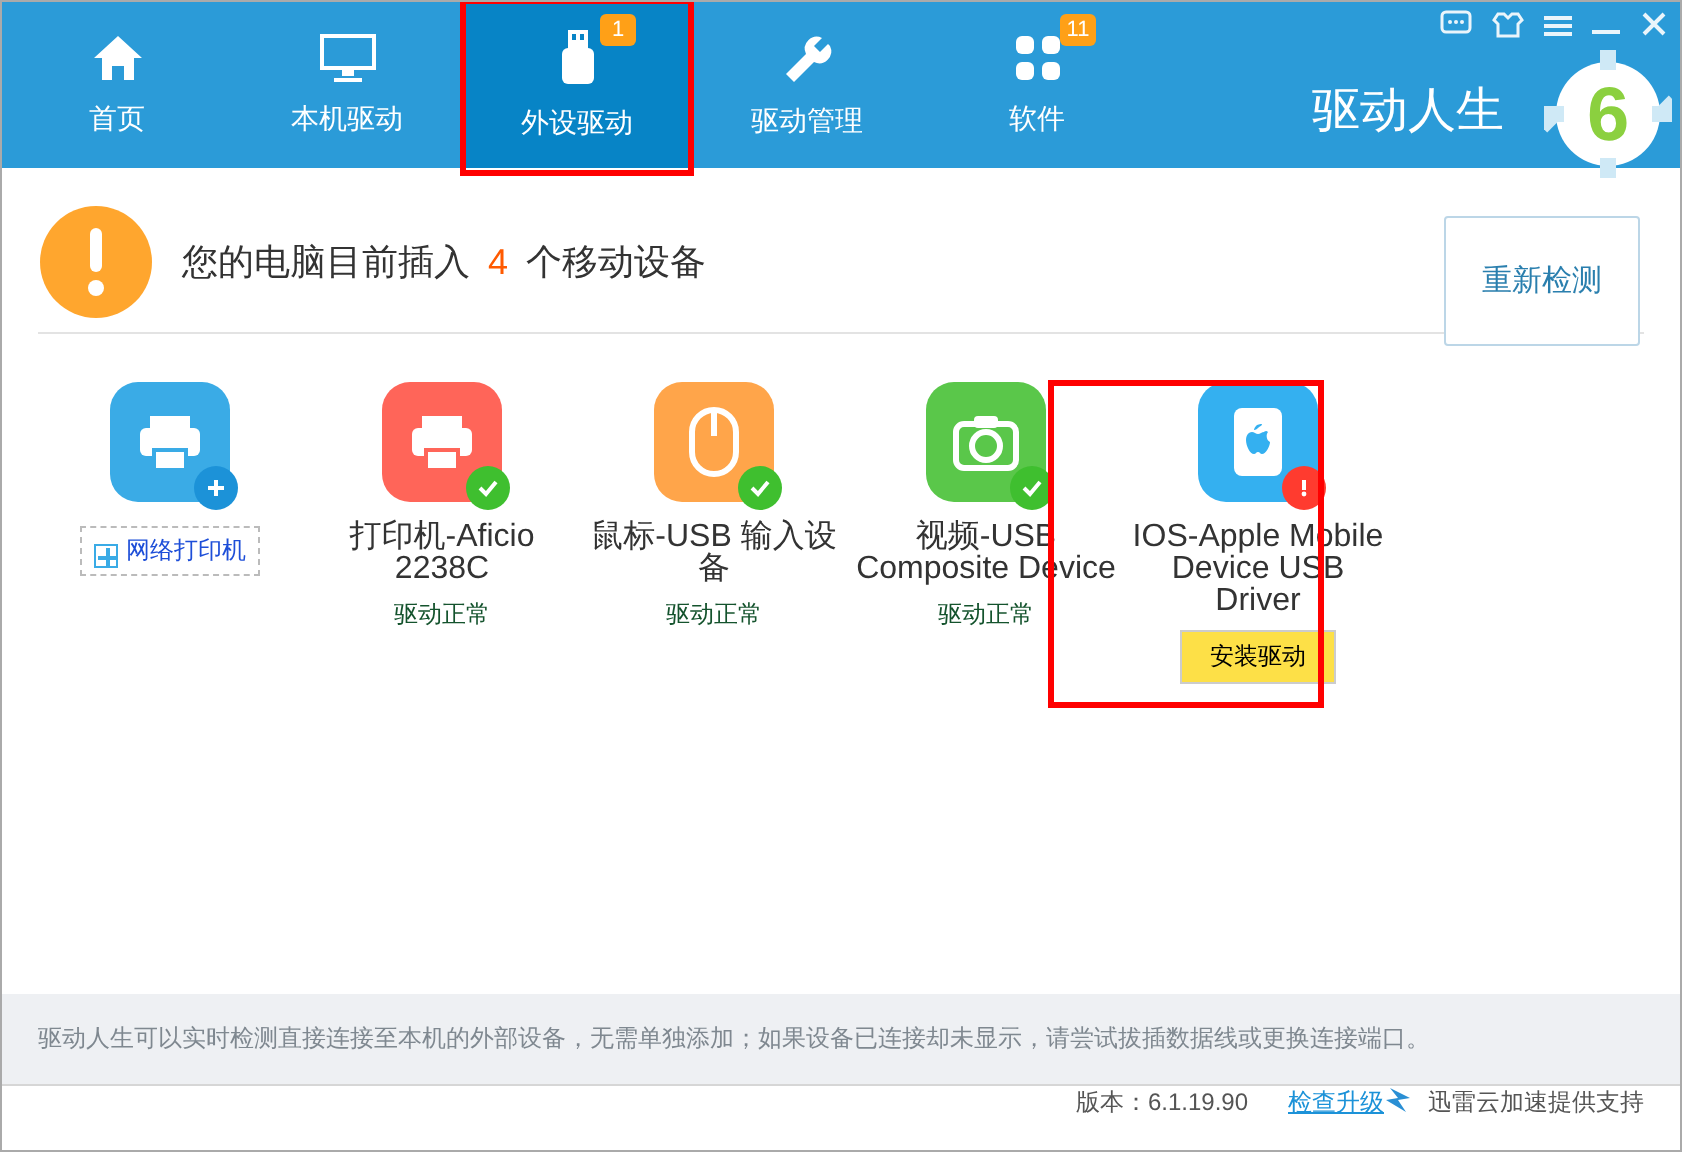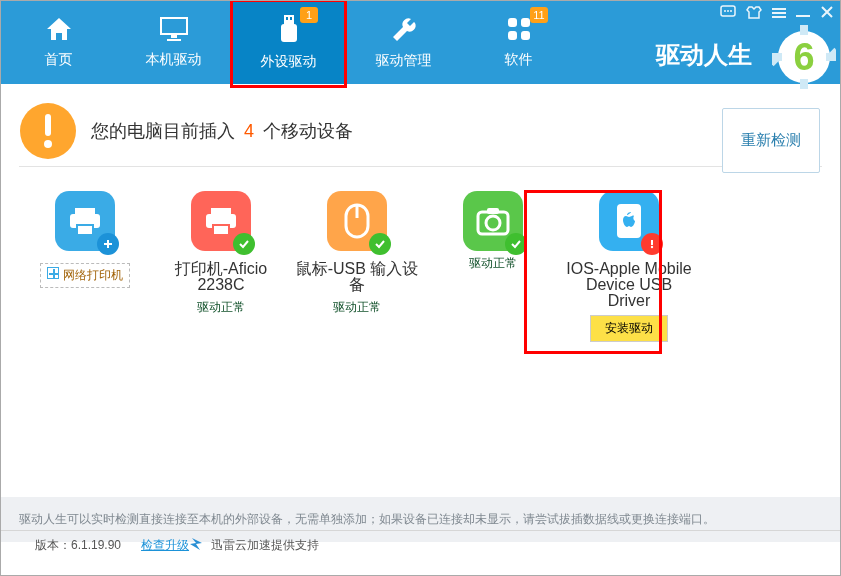--- a/index.html
+++ b/index.html
@@ -62,21 +62,21 @@
     border: 3px solid #f00;
     pointer-events: none;
   }
   .redbox-tab { left: 229px; top: -2px; width: 117px; height: 89px; }
   .brand {
     position: absolute;
     right: 88px;
     top: 38px;
     color: #fff;
     font-size: 24px;
-    font-weight: 700;
+    font-weight: 400;
     display: flex;
     align-items: center;
   }
   .logo6 {
     position: absolute;
     right: 4px;
     top: 24px;
   }
   .window-controls {
     position: absolute;
@@ -181,25 +181,25 @@
   .install-btn {
     margin-top: 6px;
     background: #fde047;
     border: 1px solid #ccc;
     padding: 4px 14px;
     font-size: 12px;
     cursor: pointer;
   }
   .add-printer-box {
     display: inline-flex;
-    align-items: flex-start;
+    align-items: flex-end;
     gap: 4px;
     border: 1px dashed #bbb;
     padding: 3px 6px;
-    color: #a16207;
+    color: #1d4ed8;
     font-size: 12px;
     cursor: pointer;
     margin-top: 12px;
   }
   .add-printer-box .plus {
     display:inline-block; width:12px; height:12px; position:relative; border:1px solid #3aabe6;
   }
   .add-printer-box .plus:before, .add-printer-box .plus:after {
     content:""; position:absolute; background:#3aabe6;
   }
@@ -219,28 +219,28 @@
     background: #eef0f3;
     color: #7f8890;
     font-size: 12px;
     display: flex;
     align-items: center;
     padding: 0 18px;
   }
   .status-bar {
     position: absolute;
     left: 0; right: 0; bottom: 0;
-    height: 45px;
+    height: 33px;
     border-top: 1px solid #d6d6d6;
     display: flex;
     align-items: center;
     padding: 0 18px 16px 34px;
     font-size: 12px;
     color: #555;
-    justify-content: flex-start;
+    justify-content: flex-end;
   }
   .status-left { display: flex; align-items: center; gap: 20px; }
   .check-link { color: #1c92d8; text-decoration: underline; cursor: pointer; }
   .status-right { display: flex; align-items: center; gap: 6px; color: #555; }
 </style>
 </head>
 <body>
 
 <div class="header">
   <div class="tabs">
@@ -428,20 +428,21 @@
             <rect x="3" y="6" width="30" height="22" rx="4" fill="none" stroke="#fff" stroke-width="3"></rect>
             <rect x="12" y="2" width="12" height="6" rx="2" fill="#fff"></rect>
             <circle cx="18" cy="17" r="7" fill="none" stroke="#fff" stroke-width="3"></circle>
           </svg>
         <span class="status-dot ok">
           <svg width="12" height="12" viewBox="0 0 12 12">
               <path stroke="#fff" stroke-width="2" fill="none" d="M2 6l3 3 5-6"></path>
             </svg>
         </span>
       </div>
+      <div class="device-title">视频-USB Composite Device</div>
       <div class="device-status">驱动正常</div>
     </div>
 
     <div class="device">
       <div class="device-icon-wrap bg-blue2">
         <svg width="30" height="38" viewBox="0 0 30 38">
             <rect x="3" y="2" width="24" height="34" rx="4" fill="#fff"></rect>
             <path fill="#34b0f0" d="M15 12c1-1 2-1 2-2 0 0-2 0-3 1-1 1-1 2-1 2s1 0 2-1zm3 2c-1 0-2 1-3 1s-2-1-3-1c-2 0-3 2-3 4 0 3 2 7 4 7 1 0 1-1 2-1s1 1 2 1c2 0 4-4 4-6-2-1-2-4-1-5-1-1-2 0-2 0z"></path>
           </svg>
         <span class="status-dot err">

